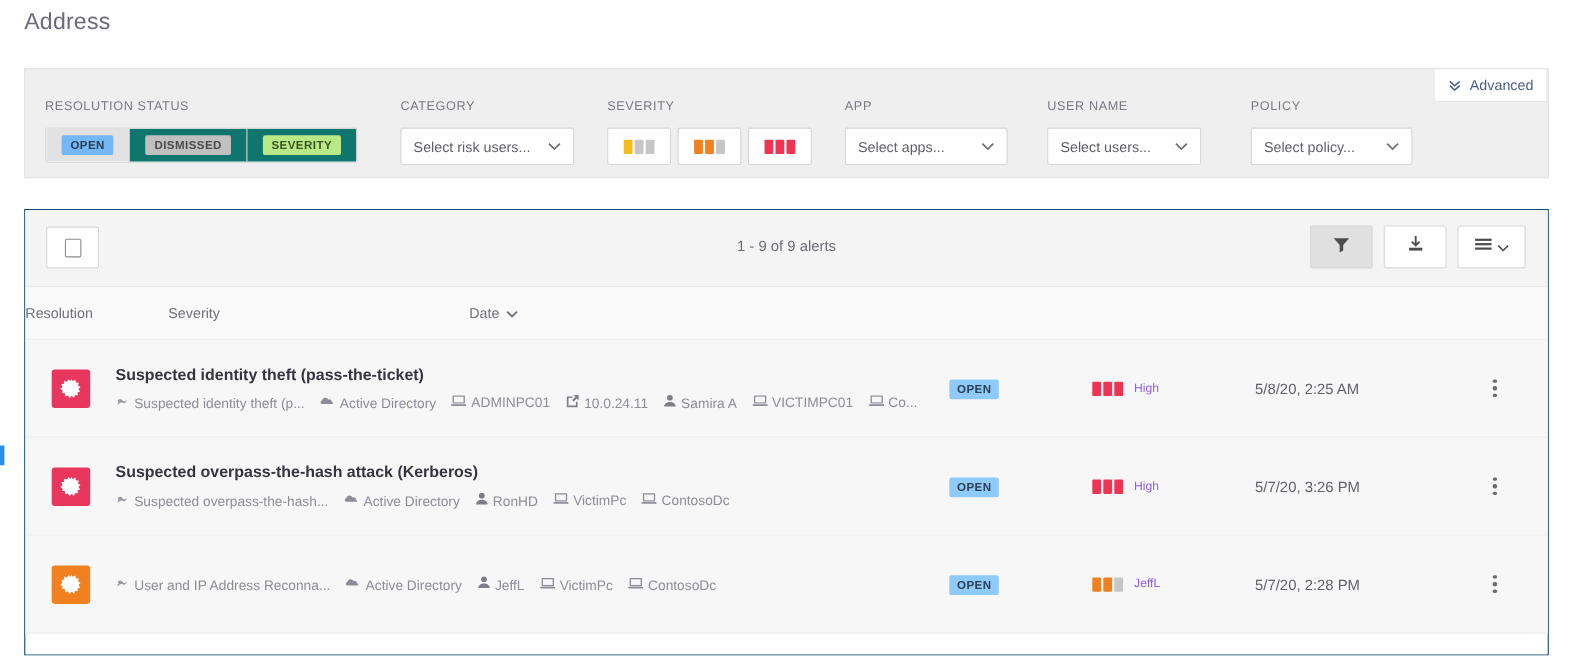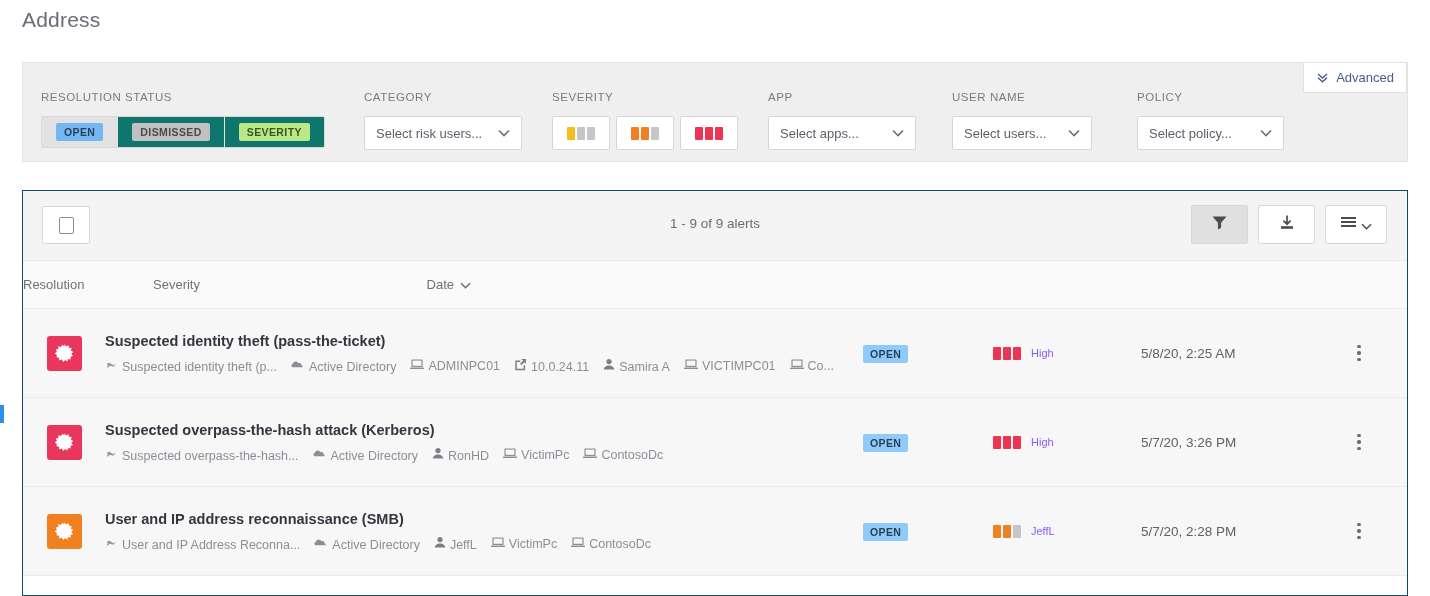--- a/index.html
+++ b/index.html
@@ -493,21 +493,20 @@
         </div>
         <div class="trow">
           <div class="row-icon-cell">
             <div class="sev-icon medium">
               <svg width="21" height="21" viewBox="0 0 21 21">
                 <path fill="#ffffff" d="M10.5 1.3l1.6 2.1 2.4-1.2.5 2.6 2.7.1-.8 2.6 2.3 1.4-1.9 1.9 1.6 2.2-2.5.9.4 2.6-2.6-.4-.9 2.5-2.2-1.6-1.9 1.9-1.4-2.3-2.6.8-.1-2.7-2.6-.5L2.9 12 .8 10.4l2.1-1.6L1.7 6.4l2.6-.5.1-2.7 2.6.8L8.4 1.7l1.9 1.9z"></path>
               </svg>
             </div>
           </div>
           <div class="alert-cell">
-            <div class="alert-title">User and IP address reconnaissance (SMB)</div>
             <div class="meta-row">
               <div class="meta-item">
                 <span><svg width="13" height="13" viewBox="0 0 13 13">
                     <path d="M2 8.5c1.3-1.8 3-2.6 4.6-2.2.9.2 1.3.9 2.3.6.8-.3 1.2-1 1.6-1.9-.4 2.6-1.6 3.7-2.9 3.6-1-.1-1.5-.8-2.5-.6-1 .2-2 .9-3.1 2.2z" fill="#9a9aa4"></path>
                     <ellipse cx="4.2" cy="6.2" rx="2.1" ry="1.5" fill="#9a9aa4"></ellipse>
                   </svg></span>
                 <span>User and IP Address Reconna...</span>
               </div>
               <div class="meta-item">
                 <span><svg width="14" height="13" viewBox="0 0 14 13">

